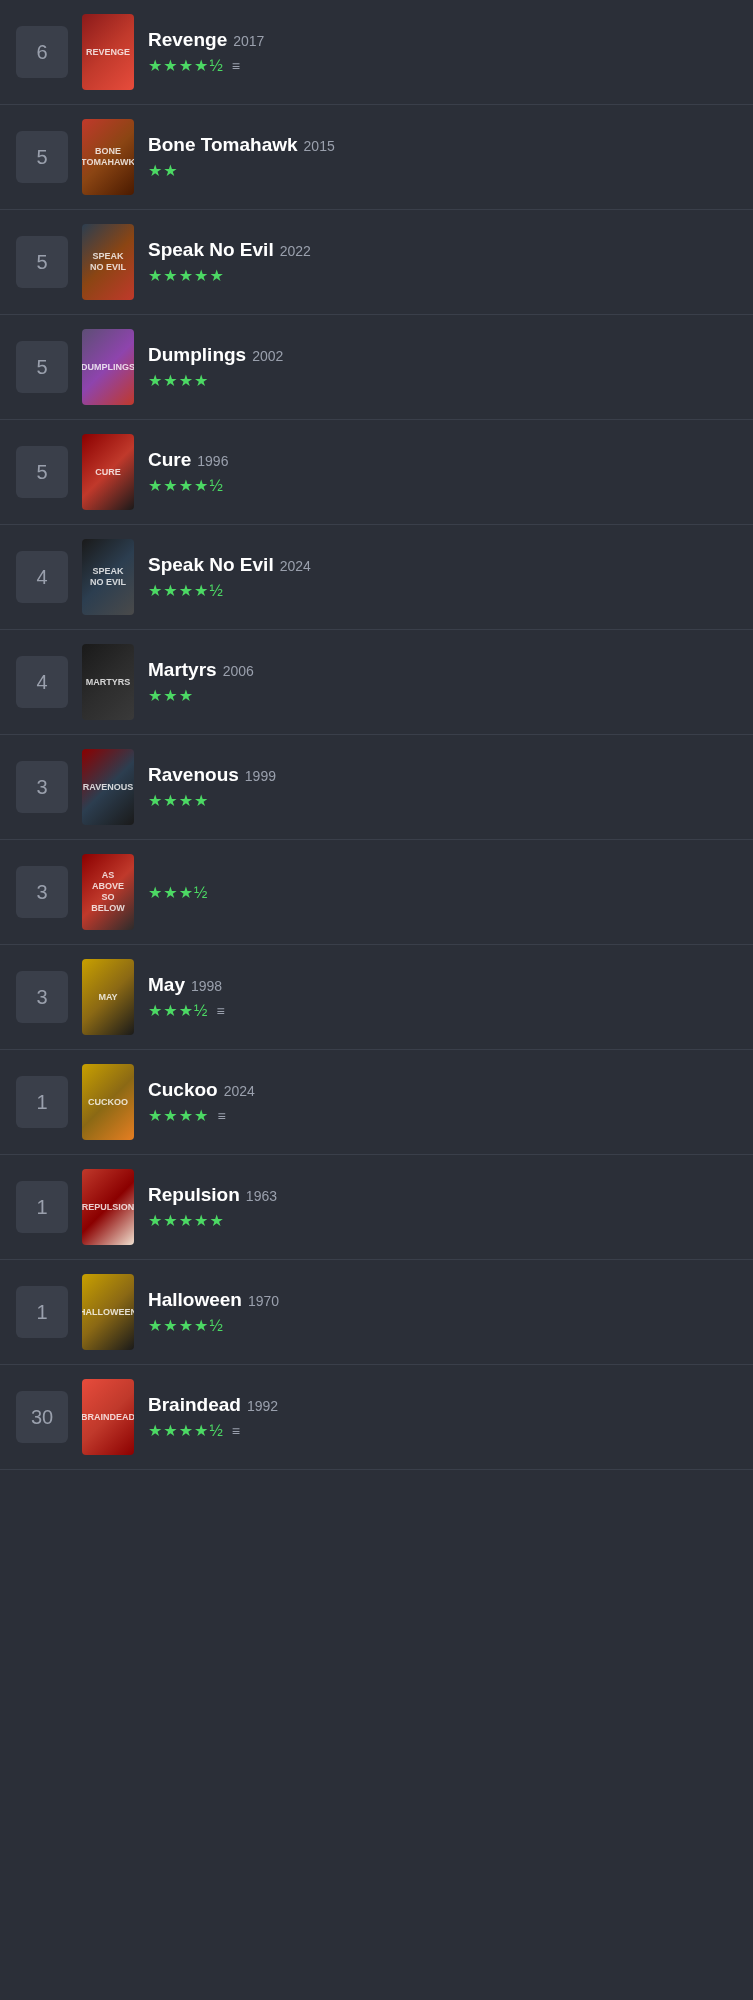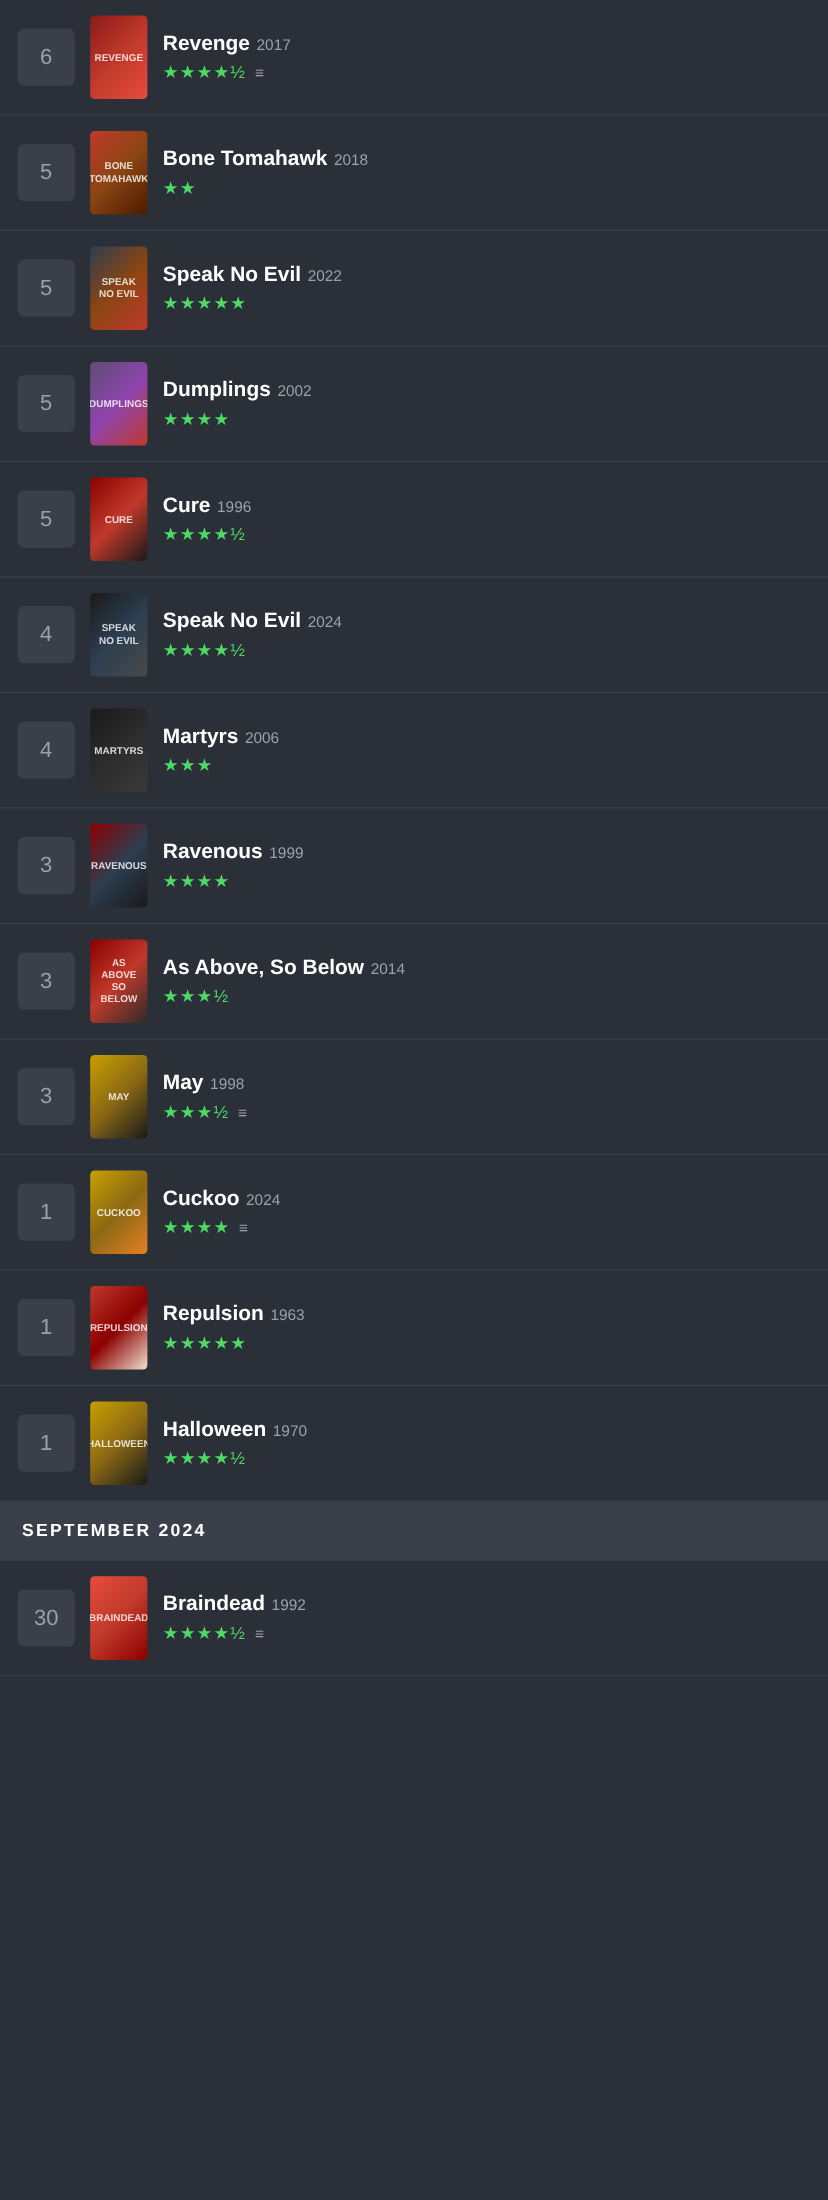--- a/index.html
+++ b/index.html
@@ -156,21 +156,21 @@
         </div>
       </div>
       <div class="movie-item">
         <div class="count-box">5</div>
         <div class="poster poster-bone-tomahawk">
           <div class="poster-inner">BONE TOMAHAWK</div>
         </div>
         <div class="movie-info">
           <div class="movie-title-row">
             <span class="movie-title">Bone Tomahawk</span>
-            <span class="movie-year">2018</span>
+            <span class="movie-year">2015</span>
           </div>
           <div class="stars-row">
             <span class="stars">★★</span>
           </div>
         </div>
       </div>
       <div class="movie-item">
         <div class="count-box">5</div>
         <div class="poster poster-speak-no-evil-2022">
           <div class="poster-inner">SPEAK NO EVIL</div>
@@ -259,24 +259,20 @@
             <span class="stars">★★★★</span>
           </div>
         </div>
       </div>
       <div class="movie-item">
         <div class="count-box">3</div>
         <div class="poster poster-as-above">
           <div class="poster-inner">AS ABOVE SO BELOW</div>
         </div>
         <div class="movie-info">
-          <div class="movie-title-row">
-            <span class="movie-title">As Above, So Below</span>
-            <span class="movie-year">2014</span>
-          </div>
           <div class="stars-row">
             <span class="stars">★★★½</span>
           </div>
         </div>
       </div>
       <div class="movie-item">
         <div class="count-box">3</div>
         <div class="poster poster-may">
           <div class="poster-inner">MAY</div>
         </div>
@@ -331,21 +327,20 @@
           <div class="movie-title-row">
             <span class="movie-title">Halloween</span>
             <span class="movie-year">1970</span>
           </div>
           <div class="stars-row">
             <span class="stars">★★★★½</span>
           </div>
         </div>
       </div>
     </div>
-    <div class="section-header">SEPTEMBER 2024</div>
     <div class="movie-list">
       <div class="movie-item">
         <div class="count-box">30</div>
         <div class="poster poster-braindead">
           <div class="poster-inner">BRAINDEAD</div>
         </div>
         <div class="movie-info">
           <div class="movie-title-row">
             <span class="movie-title">Braindead</span>
             <span class="movie-year">1992</span>

